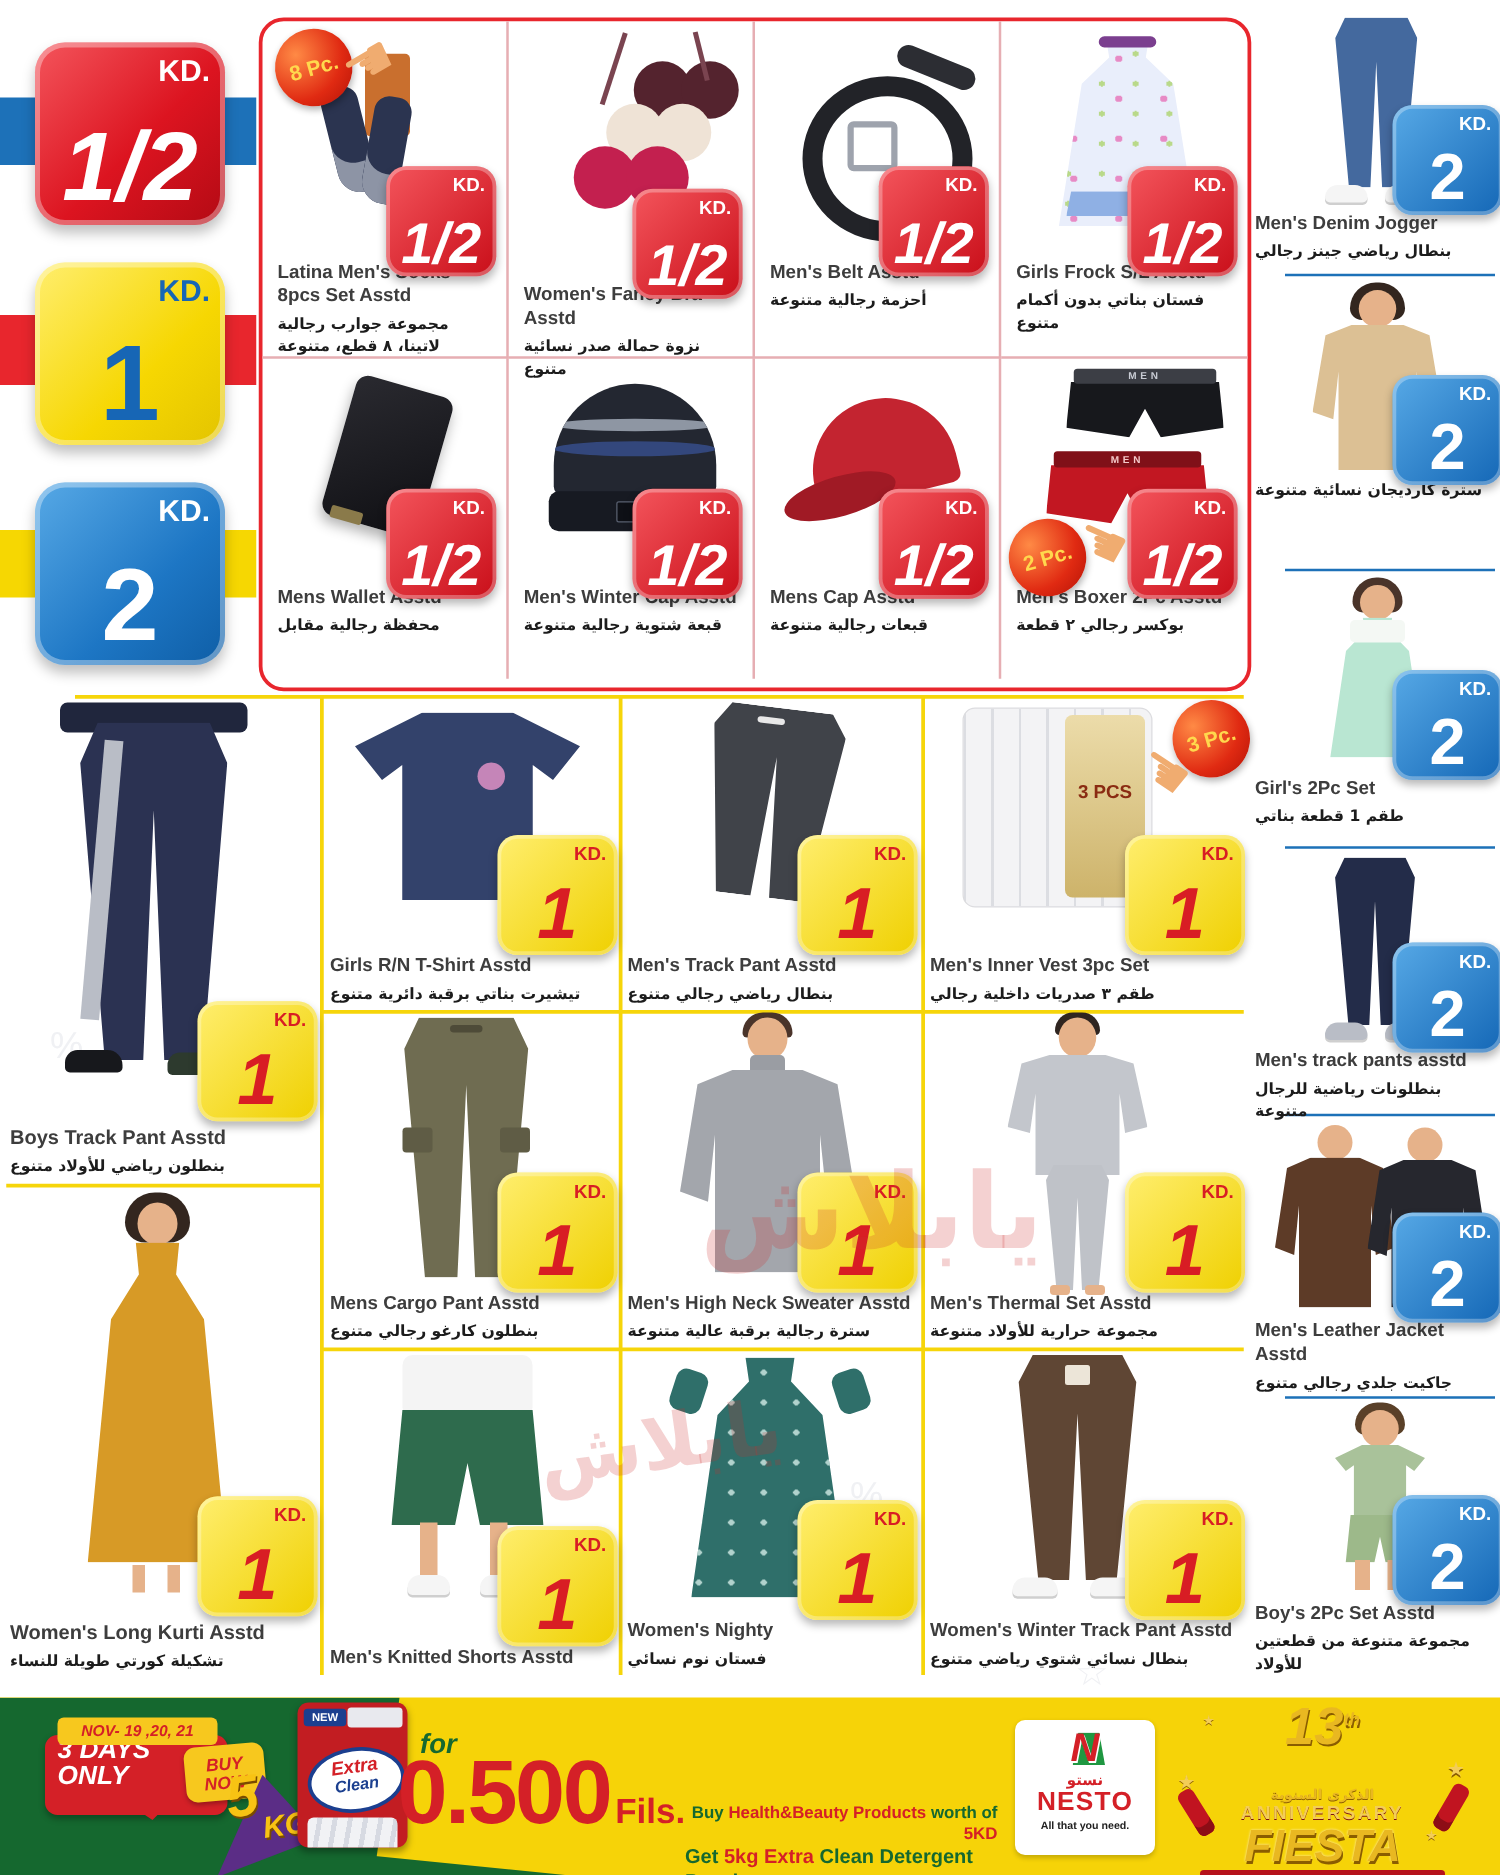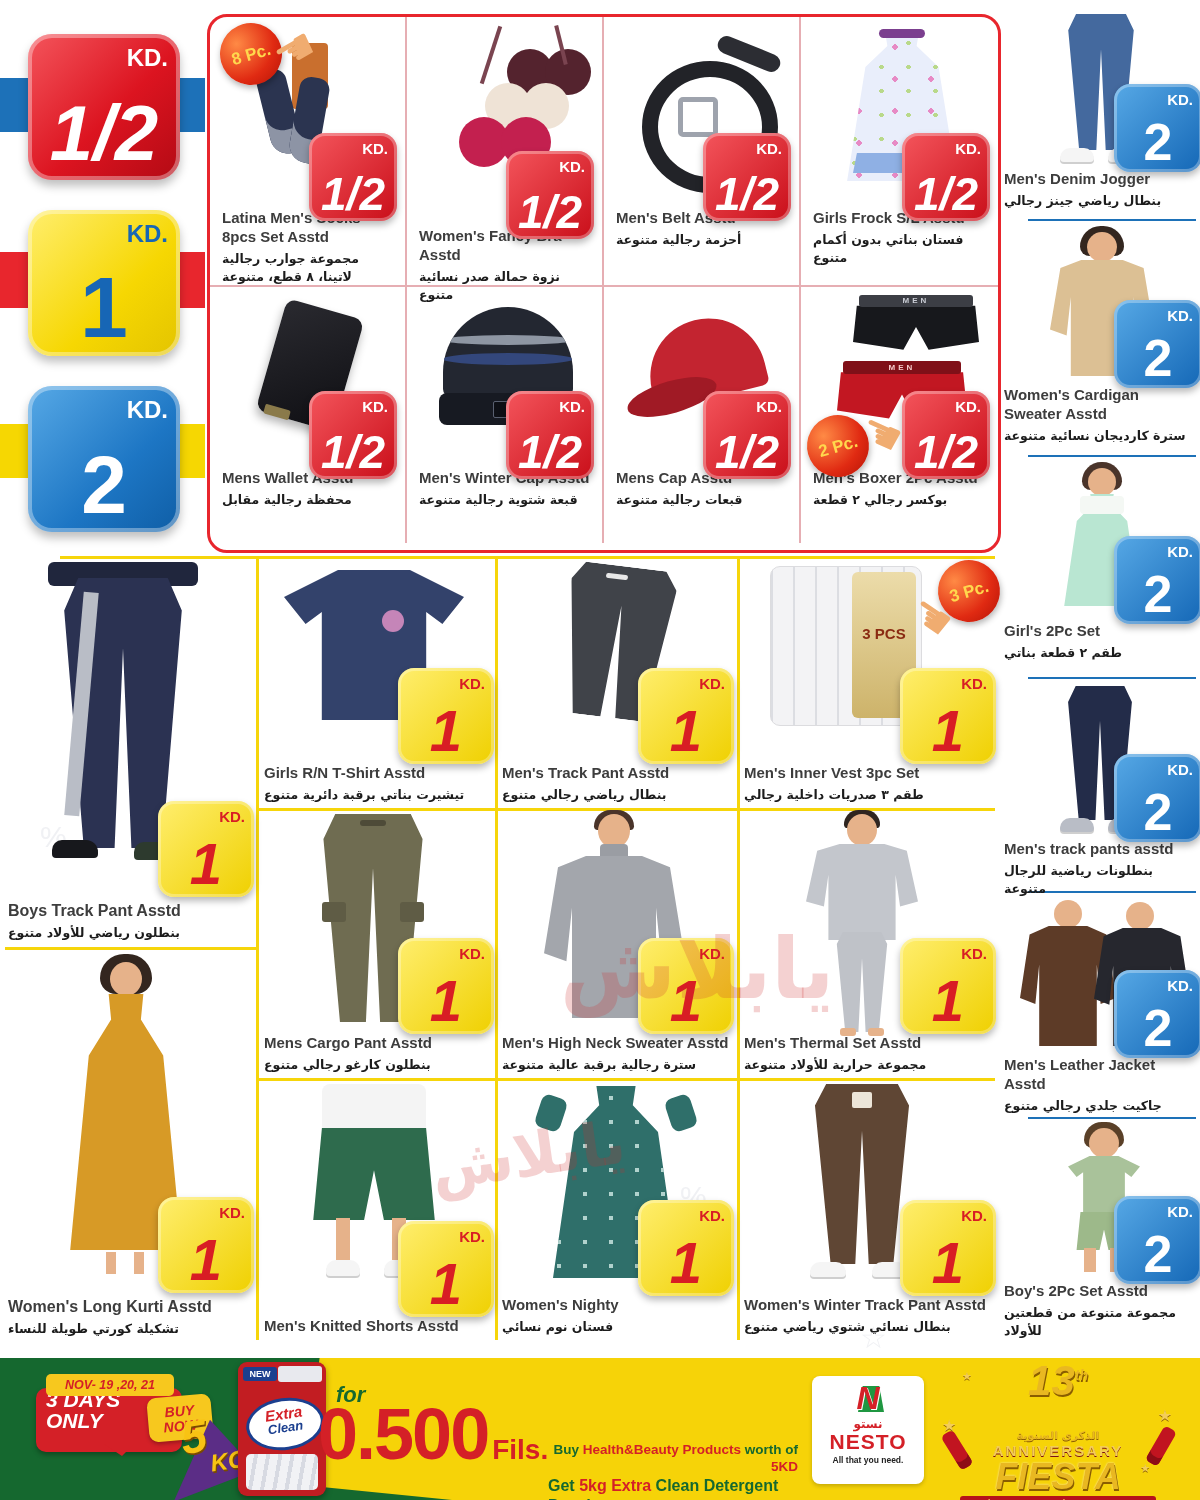--- a/index.html
+++ b/index.html
@@ -95,21 +95,21 @@
   .buynow{position:absolute;left:112px;top:8px;width:64px;height:44px;background:#f7c81e;
           border-radius:9px;color:#d42027;font-weight:900;font-style:italic;font-size:14px;
           line-height:1.1;text-align:center;padding-top:8px;box-sizing:border-box;
           transform:rotate(-5deg);box-shadow:0 2px 4px rgba(0,0,0,.3);}
   .kgtri{position:absolute;left:168px;top:62px;width:86px;height:76px;background:#5b2d86;
          clip-path:polygon(55% 0,100% 74%,0 100%);transform:rotate(-8deg);}
   .kgtxt{position:absolute;left:182px;top:58px;color:#f8c313;font-weight:900;font-style:italic;
          text-shadow:1px 2px 0 #7a4b00;transform:rotate(-8deg);line-height:.8;}
   .kg5{font-size:46px;}
   .kgu{font-size:24px;display:block;margin-left:26px;}
-  .pack{position:absolute;left:238px;top:4px;width:88px;height:134px;background:#c21d22;
+  .pack{position:absolute;left:238px;top:4px;width:88px;height:116px;background:#c21d22;
         border-radius:9px;box-shadow:0 3px 6px rgba(0,0,0,.35);overflow:hidden;}
   .pk-new{position:absolute;left:5px;top:5px;width:34px;height:14px;background:#1b3f8f;color:#fff;
         font-weight:900;font-size:9px;text-align:center;line-height:14px;border-radius:3px;}
   .pk-band{position:absolute;left:40px;top:4px;width:44px;height:16px;background:#e8e9ee;border-radius:3px;}
   .pk-oval{position:absolute;left:8px;top:36px;width:72px;height:46px;background:#fff;border:3px solid #1b3f8f;
         border-radius:50%;text-align:center;transform:rotate(-8deg);}
   .pk1{display:block;color:#d42027;font-weight:900;font-style:italic;font-size:15px;margin-top:5px;line-height:1;}
   .pk2{display:block;color:#1b3f8f;font-weight:900;font-style:italic;font-size:13px;line-height:1;}
   .pk-img{position:absolute;left:8px;top:92px;width:72px;height:36px;background:
         repeating-linear-gradient(100deg,#f1f2f5 0 8px,#d7dae2 8px 12px);border-radius:5px;}
@@ -336,38 +336,37 @@
     <div class="ritem" style="height:222px">
       <div class="ill" style="height:152px">
         <div class="sh hairF" style="left:76px;top:-2px;width:44px;height:30px"></div>
         <div class="sh head" style="left:83px;top:4px;width:30px;height:30px"></div>
         <div class="sh ls" style="left:46px;top:32px;width:104px;height:116px;background:#dcc094"></div>
         <div class="pb pb-blu" style="right:-6px;bottom:-8px">
           <span class="kd">KD.</span>
             <span class="v">2</span>
         </div>
       </div>
-      <div class="pname">Women's Cardigan Sweater Asstd</div>
       <div class="par">سترة كارديجان نسائية متنوعة</div>
     </div>
     <div class="rdiv"></div>
 
     <div class="ritem" style="height:208px">
       <div class="ill" style="height:152px">
         <div class="sh hairF" style="left:78px;top:-2px;width:40px;height:28px;background:#4a342a"></div>
         <div class="sh head" style="left:84px;top:4px;width:28px;height:28px"></div>
         <div class="sh dress" style="left:56px;top:30px;width:84px;height:112px;background:#b9e6d2"></div>
         <div class="sh" style="left:76px;top:32px;width:44px;height:18px;background:#f4f8f4;border-radius:4px"></div>
         <div class="pb pb-blu" style="right:-6px;bottom:-8px">
           <span class="kd">KD.</span>
             <span class="v">2</span>
         </div>
       </div>
       <div class="pname">Girl's 2Pc Set</div>
-      <div class="par">طقم ٢ قطعة بناتي</div>
+      <div class="par">طقم 1 قطعة بناتي</div>
     </div>
     <div class="rdiv"></div>
 
     <div class="ritem" style="height:200px">
       <div class="ill" style="height:148px">
         <div class="sh pants" style="left:58px;top:0;width:76px;height:134px;background:#232c49"></div>
         <div class="sh shoe" style="left:56px;top:132px;width:34px;height:14px;background:#b9bdc6"></div>
         <div class="sh shoe" style="left:104px;top:132px;width:34px;height:14px;background:#b9bdc6"></div>
         <div class="pb pb-blu" style="right:-6px;bottom:-8px">
           <span class="kd">KD.</span>

